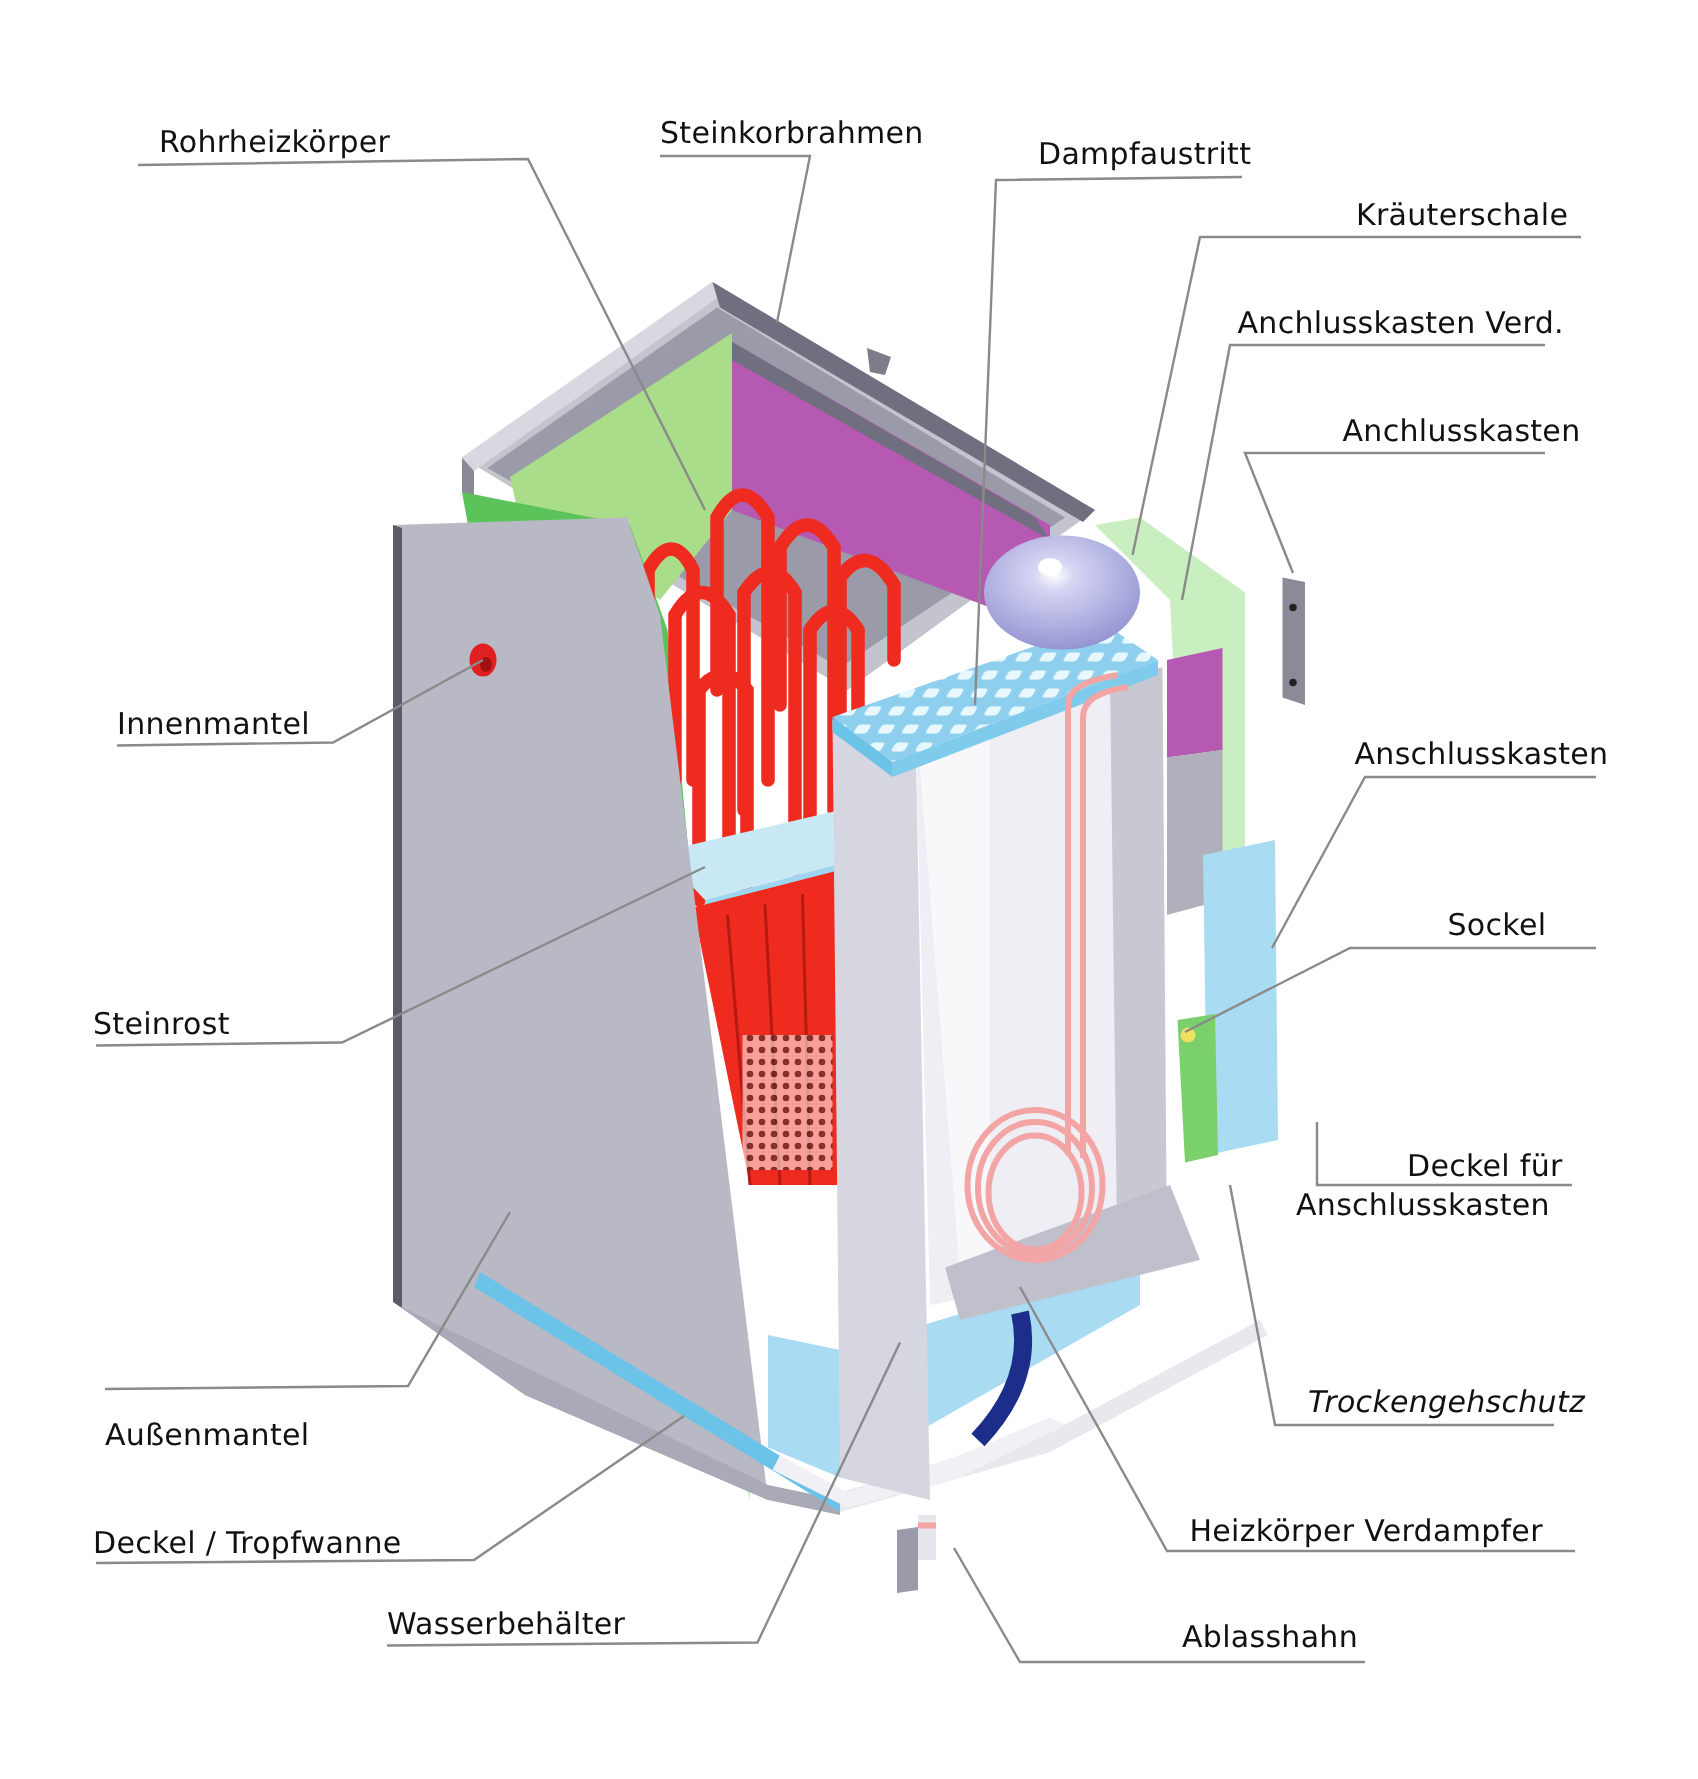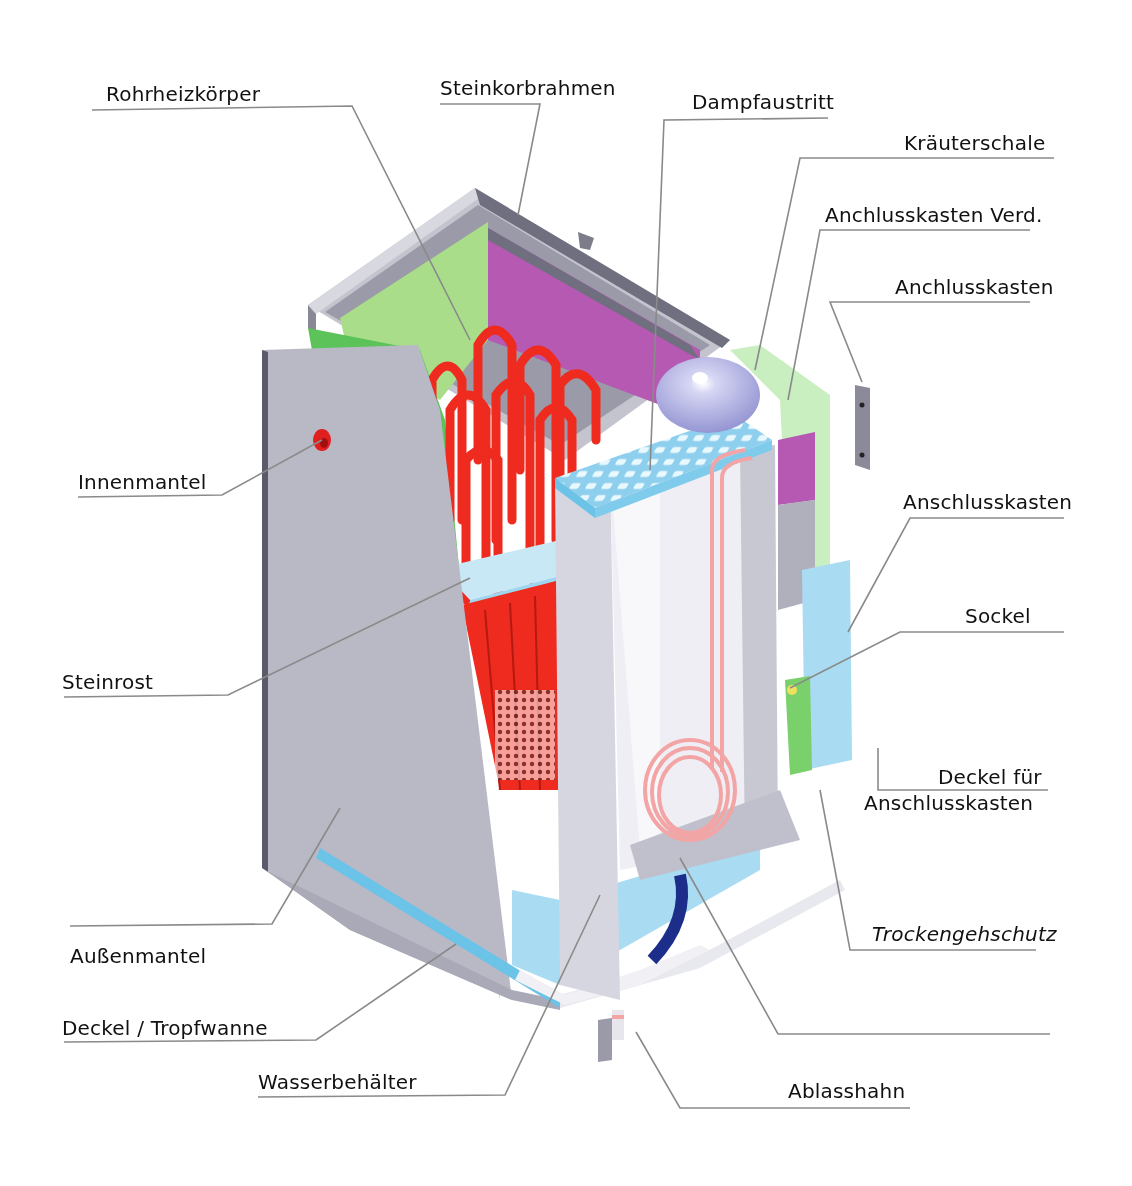--- a/index.html
+++ b/index.html
@@ -179,15 +179,16 @@
   <div class="lbl" style="left:670px; top:90px;margin-left:22px;">Dampfaustritt</div>
 
   <div class="lbl" style="left:904px; top:131px;">Kräuterschale</div>
   <div class="lbl" style="left:825px; top:203px;">Anchlusskasten Verd.</div>
   <div class="lbl" style="left:895px; top:275px;">Anchlusskasten</div>
   <div class="lbl" style="left:903px; top:490px;">Anschlusskasten</div>
   <div class="lbl" style="left:965px; top:604px;">Sockel</div>
   <div class="lbl" style="left:938px; top:765px;">Deckel für</div>
   <div class="lbl" style="left:864px; top:791px;">Anschlusskasten</div>
   <div class="lbl" style="left:872px; top:922px;font-style:italic;">Trockengehschutz</div>
+  <div class="lbl" style="left:793px; top:1008px;">Heizkörper Verdampfer</div>
   <div class="lbl" style="left:788px; top:1079px;">Ablasshahn</div>
 
 </div>
 
 </body></html>

